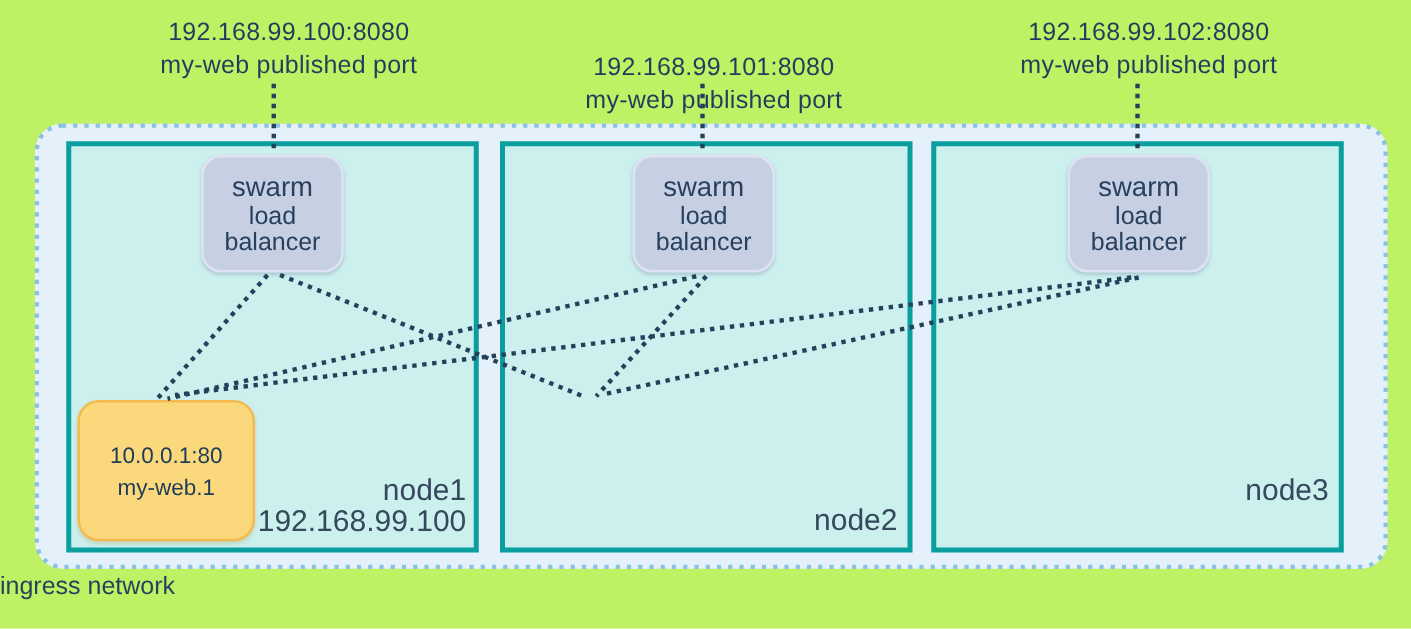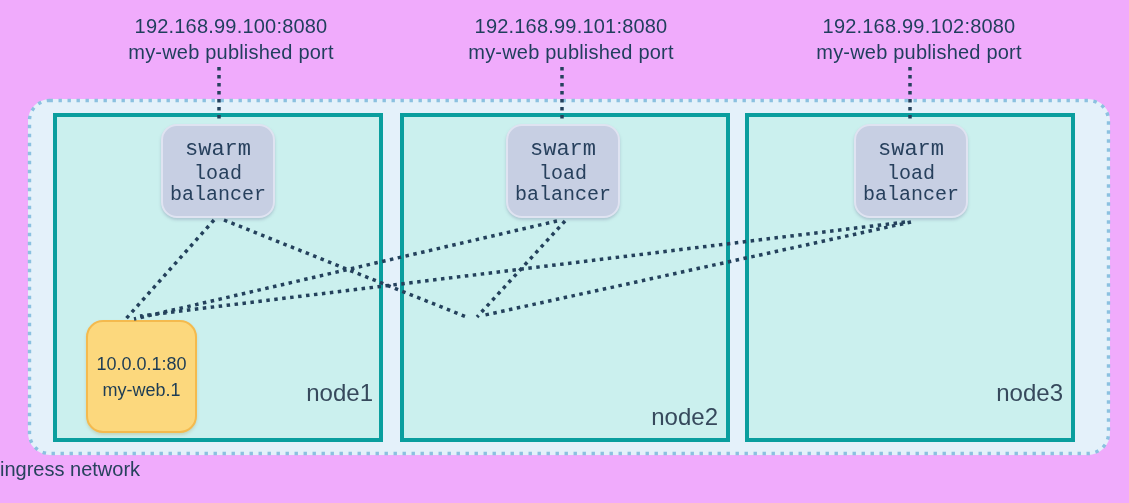--- a/index.html
+++ b/index.html
@@ -3,39 +3,39 @@
 <meta charset="utf-8">
 <style>
   * { margin: 0; padding: 0; box-sizing: border-box; }
   html, body { background: #ffffff; }
   body { font-family: "Liberation Sans", sans-serif; }
 
   .stage {
     position: relative;
     width: 1129px;
     height: 503px;
-    background: #f0abfc;
+    background: #bef264;
     overflow: hidden;
   }
 
   
   .pub-label {
     position: absolute;
     top: 13px;
     width: 320px;
     text-align: center;
     font-size: 20px;
     line-height: 26px;
     color: #1f3e5c;
     letter-spacing: 0.2px;
   }
   .pub-label .addr { display: block; }
   .pub-label .cap  { display: block; }
   #pub1 { left: 71px; }
-  #pub2 { left: 411px; }
+  #pub2 { left: 411px; margin-top: 28px; }
   #pub3 { left: 759px; }
 
   
   .ingress-bg {
     position: absolute;
     left: 28px; top: 99px;
     width: 1082px; height: 356px;
     background: #e4f1fa;
     border-radius: 22px;
   }
@@ -73,45 +73,43 @@
     background: #c7cfe3;
     border: 2px solid #dfe3f1;
     border-radius: 16px;
     box-shadow: 0 2px 3px rgba(120,130,160,0.35);
     display: flex;
     flex-direction: column;
     align-items: center;
     justify-content: center;
     color: #27405d;
     text-align: center;
-    font-family: Liberation Mono, monospace;
   }
   #lb1 { left: 161px; }
   #lb2 { left: 506px; }
   #lb3 { left: 854px; }
   .lb-box .lb-line1 { font-size: 22px; line-height: 26px; }
   .lb-box .lb-line2, .lb-box .lb-line3 { font-size: 20px; line-height: 21px; }
 
   
   .task-box {
     position: absolute;
-    width: 111px; height: 113px;
+    width: 142px; height: 113px;
     background: #fcd87d;
     border: 2.5px solid #f4ba4e;
     border-radius: 17px;
     box-shadow: 0 2px 3px rgba(170,140,60,0.25);
     display: flex;
     flex-direction: column;
     align-items: center;
     justify-content: center;
     color: #1d3c55;
     font-size: 18px;
     line-height: 26px;
     text-align: center;
-    margin-left: 24px;
   }
   #task1 { left: 62px;  top: 320px; }
   #task2 { left: 409px; top: 317px; }
 
   
   .footer-label {
     position: absolute;
     left: 0; top: 458px;
     width: 1129px;
     text-align: left;
@@ -158,20 +156,21 @@
   </div>
 
   <div class="ingress-bg"></div>
 
   <div class="node-box" id="node1"></div>
   <div class="node-box" id="node2"></div>
   <div class="node-box" id="node3"></div>
 
   <div class="node-label" id="nlabel1">
     <span>node1</span><br>
+    <span>192.168.99.100</span>
   </div>
   <div class="node-label" id="nlabel2">
     <span>node2</span><br>
   </div>
   <div class="node-label" id="nlabel3">
     <span>node3</span><br>
   </div>
 
   <div class="lb-box" id="lb1">
     <span class="lb-line1">swarm</span>

